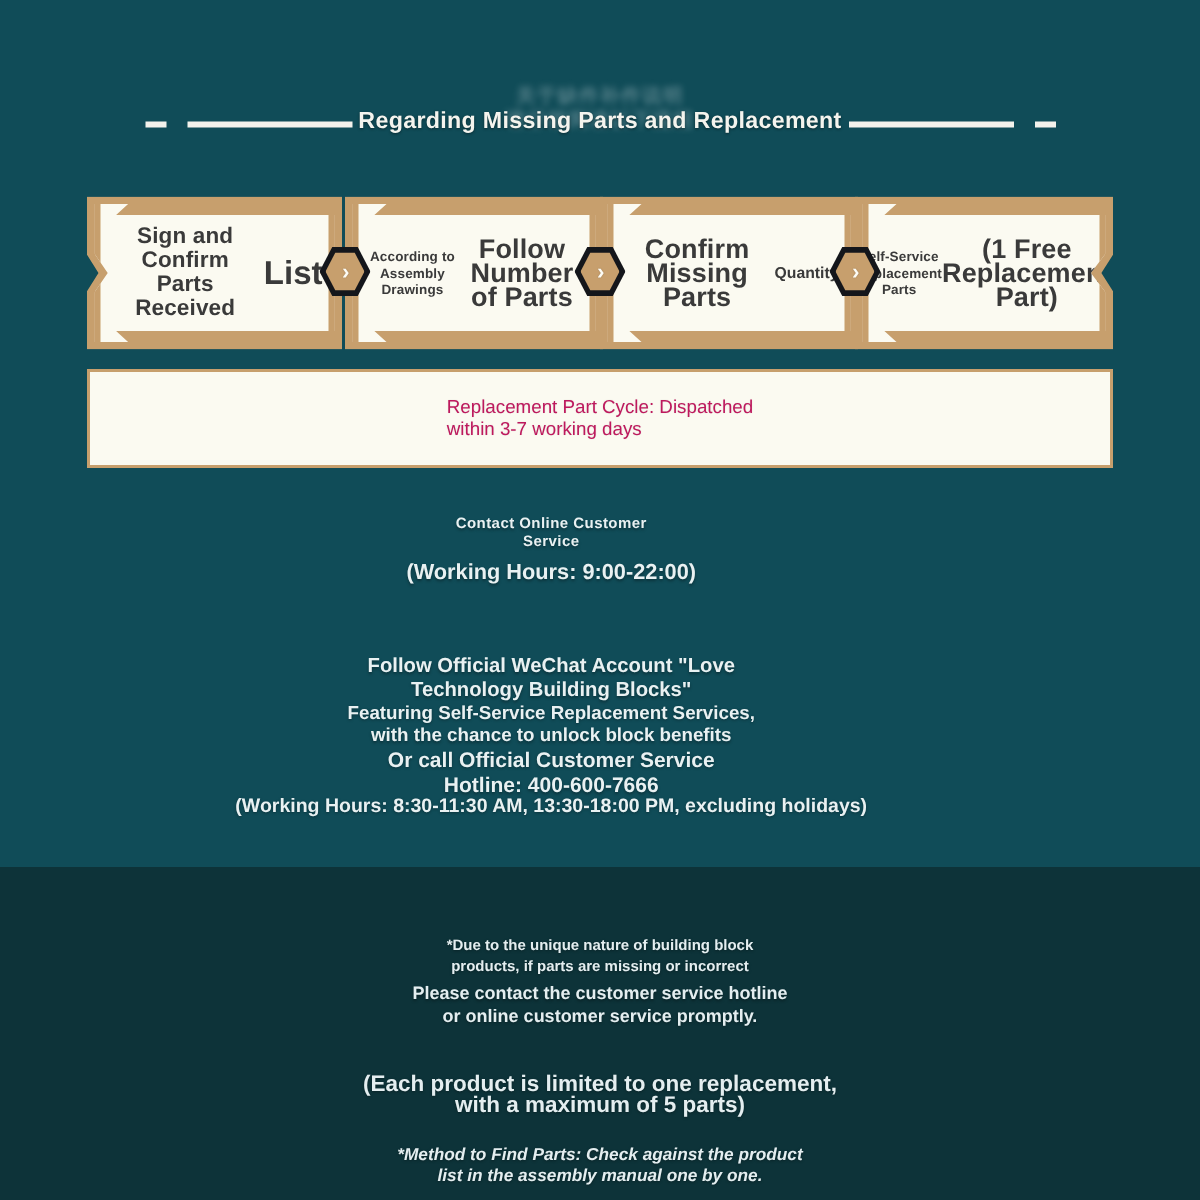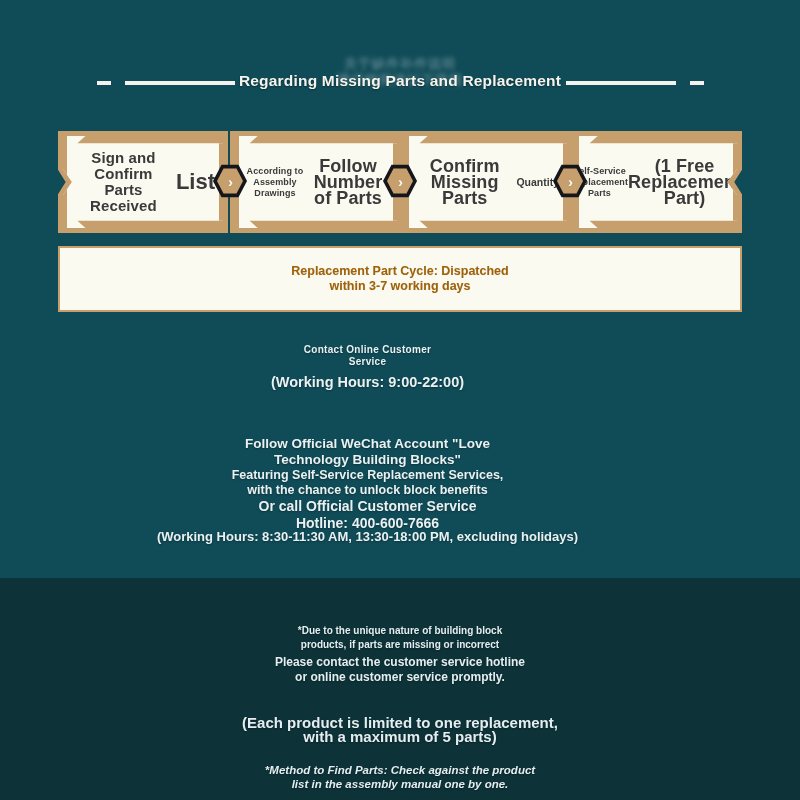--- a/index.html
+++ b/index.html
@@ -149,24 +149,24 @@
 
   
   .banner {
     position:absolute; left:58px; top:246px;
     width:684px; height:66px;
     background:#fbfaf1;
     border:2px solid #c79f6d;
     display:flex; align-items:center; justify-content:center;
   }
   .banner-text {
-    color:#a16207;
-    font-size:12.5px; font-weight:bold;
+    color:#be185d;
+    font-size:12.5px; font-weight:normal;
     line-height:15px;
-    text-align:center;
+    text-align:left;
     white-space:pre-line;
     text-shadow:0 0 1px rgba(0,0,0,.12);
   }
 
   
   .tline {
     position:absolute;
     width:735px;
     text-align:center;
     color:#e9f1f2;

